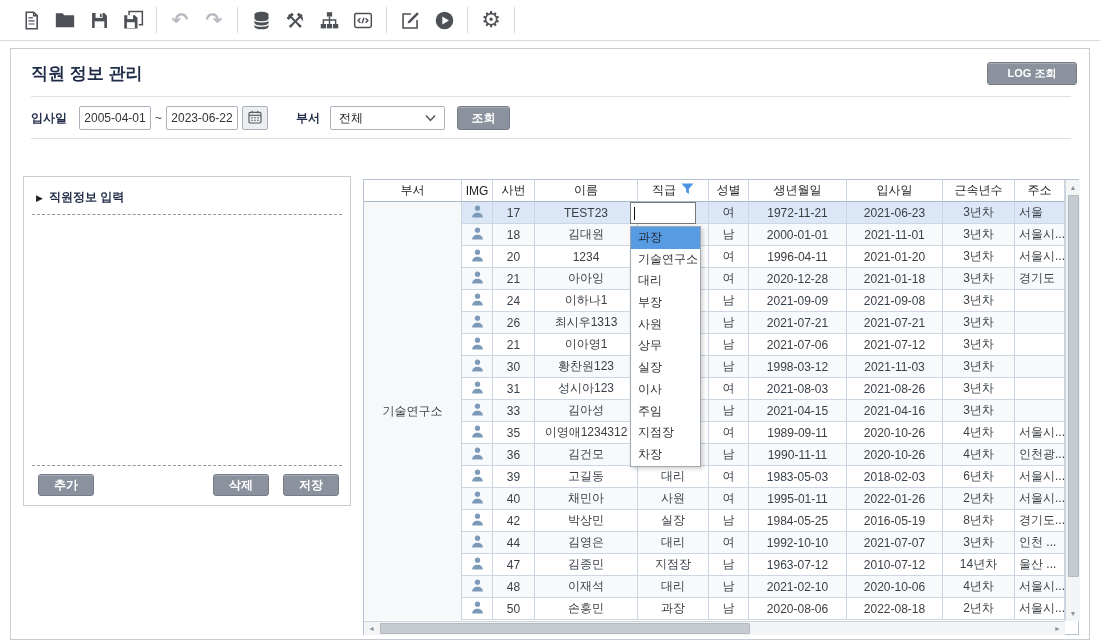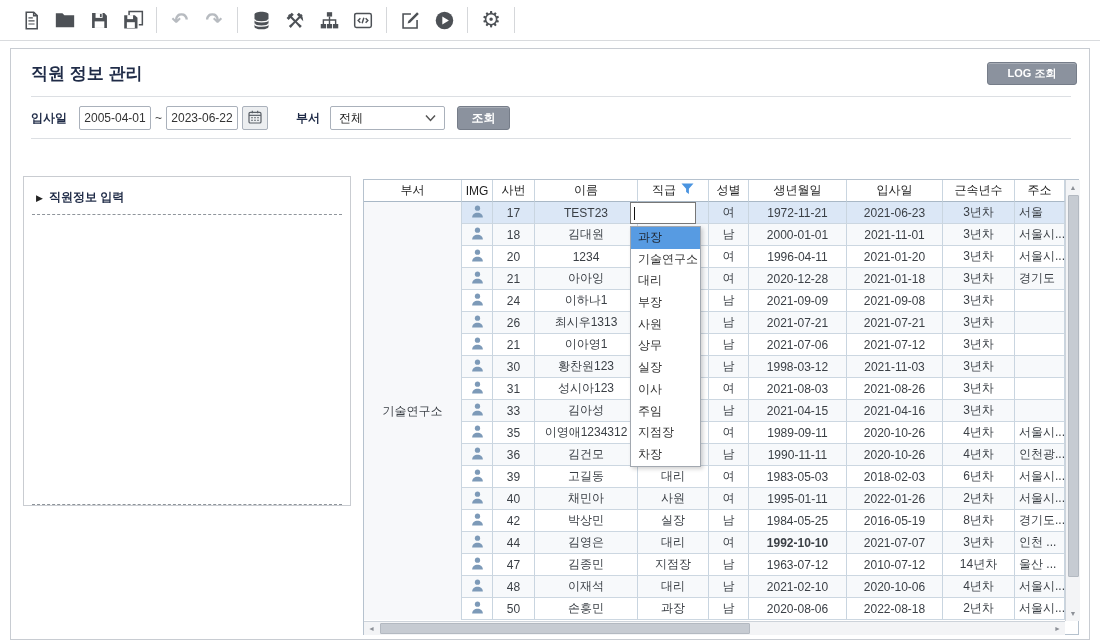--- a/index.html
+++ b/index.html
@@ -227,20 +227,27 @@
   <div class="sep" style="top:89px"></div>
 
   <div class="left-panel">
     <div class="panel-head">
       <span class="panel-arrow">▶</span>
       <span>직원정보 입력</span>
     </div>
     <div class="dashed"></div>
     <div class="panel-spacer"></div>
     <div class="dashed"></div>
+    <div class="panel-buttons">
+      <div class="btn-gray">추가</div>
+      <div class="pb-spacer"></div>
+      <div class="btn-gray">삭제</div>
+      <div class="gap10"></div>
+      <div class="btn-gray">저장</div>
+    </div>
   </div>
 
   <div class="grid">
     <div class="g-header" id="gHeader">
         <div class="hcell" style="width: 98px;">
           <span>부서</span>
         </div>
         <div class="hcell" style="width: 31px;">
           <span>IMG</span>
         </div>
@@ -519,21 +526,21 @@
             <div class="cell" style="width: 31px;">
               <span><svg width="15" height="15" viewBox="0 0 16 16" fill="#7d9ab8">
                   <circle cx="8" cy="4.4" r="2.8"></circle>
                   <path d="M2.3 14.3c0-3.3 2.5-5.1 5.7-5.1s5.7 1.8 5.7 5.1z"></path>
                 </svg></span>
             </div>
             <div class="cell" style="width: 42px; text-align: center;">44</div>
             <div class="cell" style="width: 103px;">김영은</div>
             <div class="cell" style="width: 71px;">대리</div>
             <div class="cell" style="width: 40px;">여</div>
-            <div class="cell" style="width: 98px; font-weight: bold;">1992-10-10</div>
+            <div class="cell" style="width: 98px;">1992-10-10</div>
             <div class="cell" style="width: 96px;">2021-07-07</div>
             <div class="cell" style="width: 72px;">3년차</div>
             <div class="cell addr" style="width: 50px;">인천 ...</div>
           </div>
           <div class="g-row">
             <div class="cell" style="width: 31px;">
               <span><svg width="15" height="15" viewBox="0 0 16 16" fill="#7d9ab8">
                   <circle cx="8" cy="4.4" r="2.8"></circle>
                   <path d="M2.3 14.3c0-3.3 2.5-5.1 5.7-5.1s5.7 1.8 5.7 5.1z"></path>
                 </svg></span>

